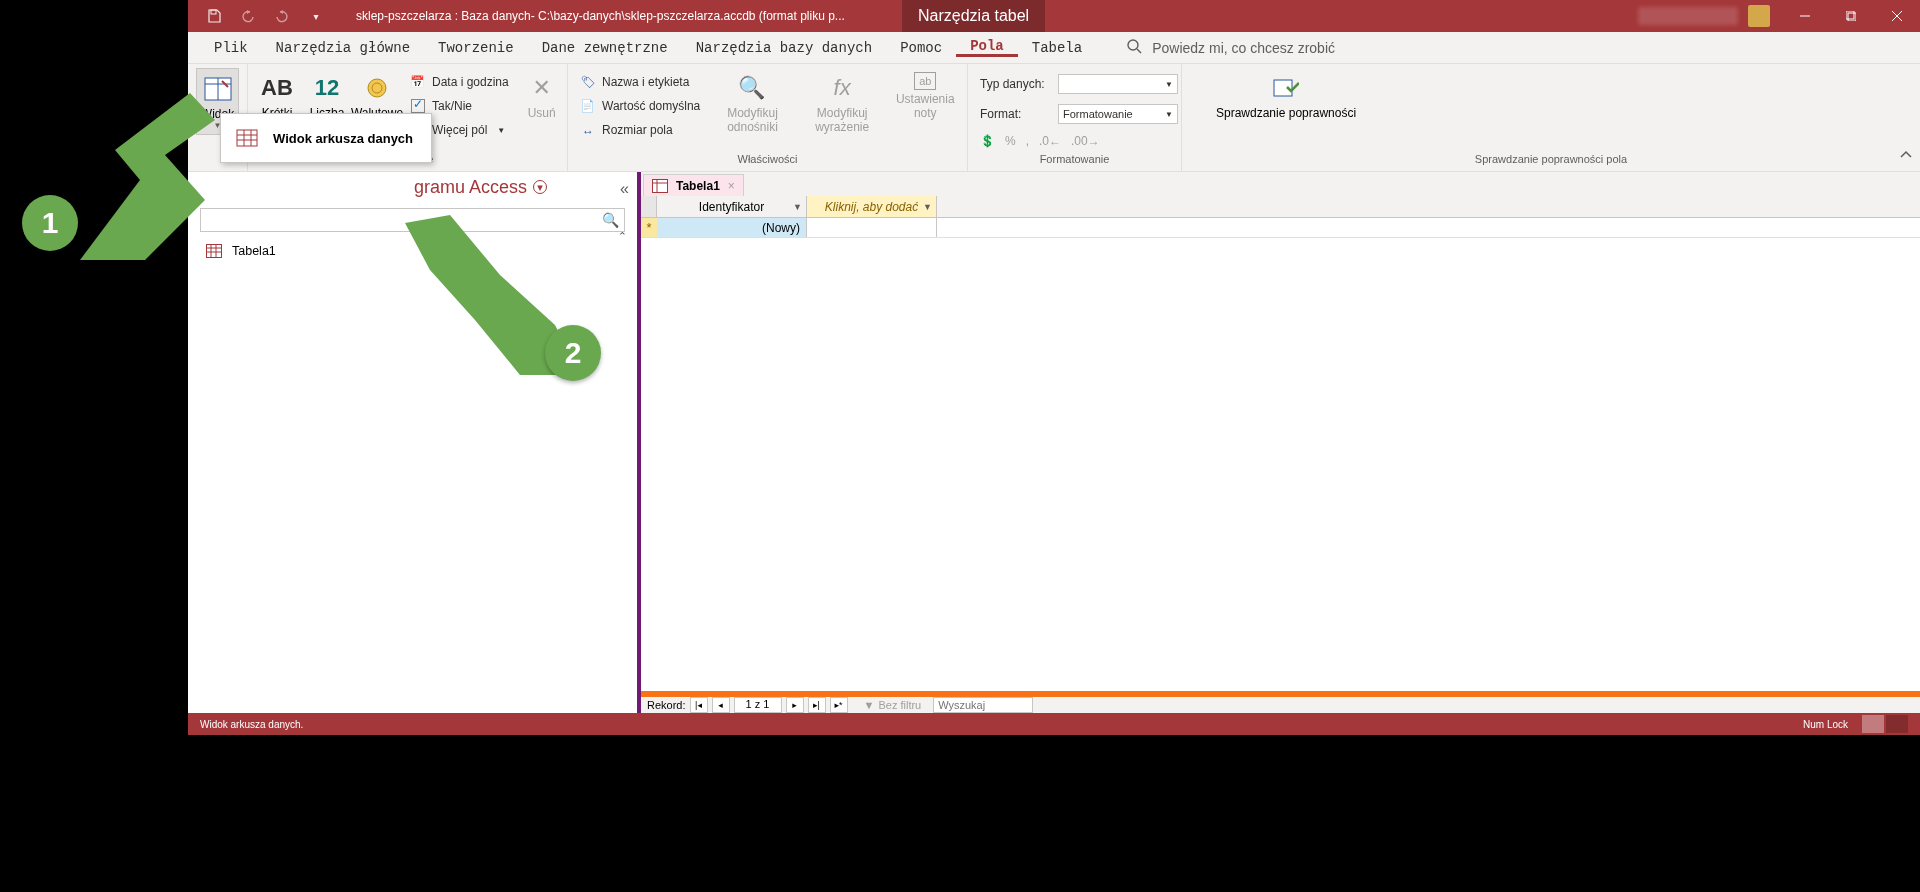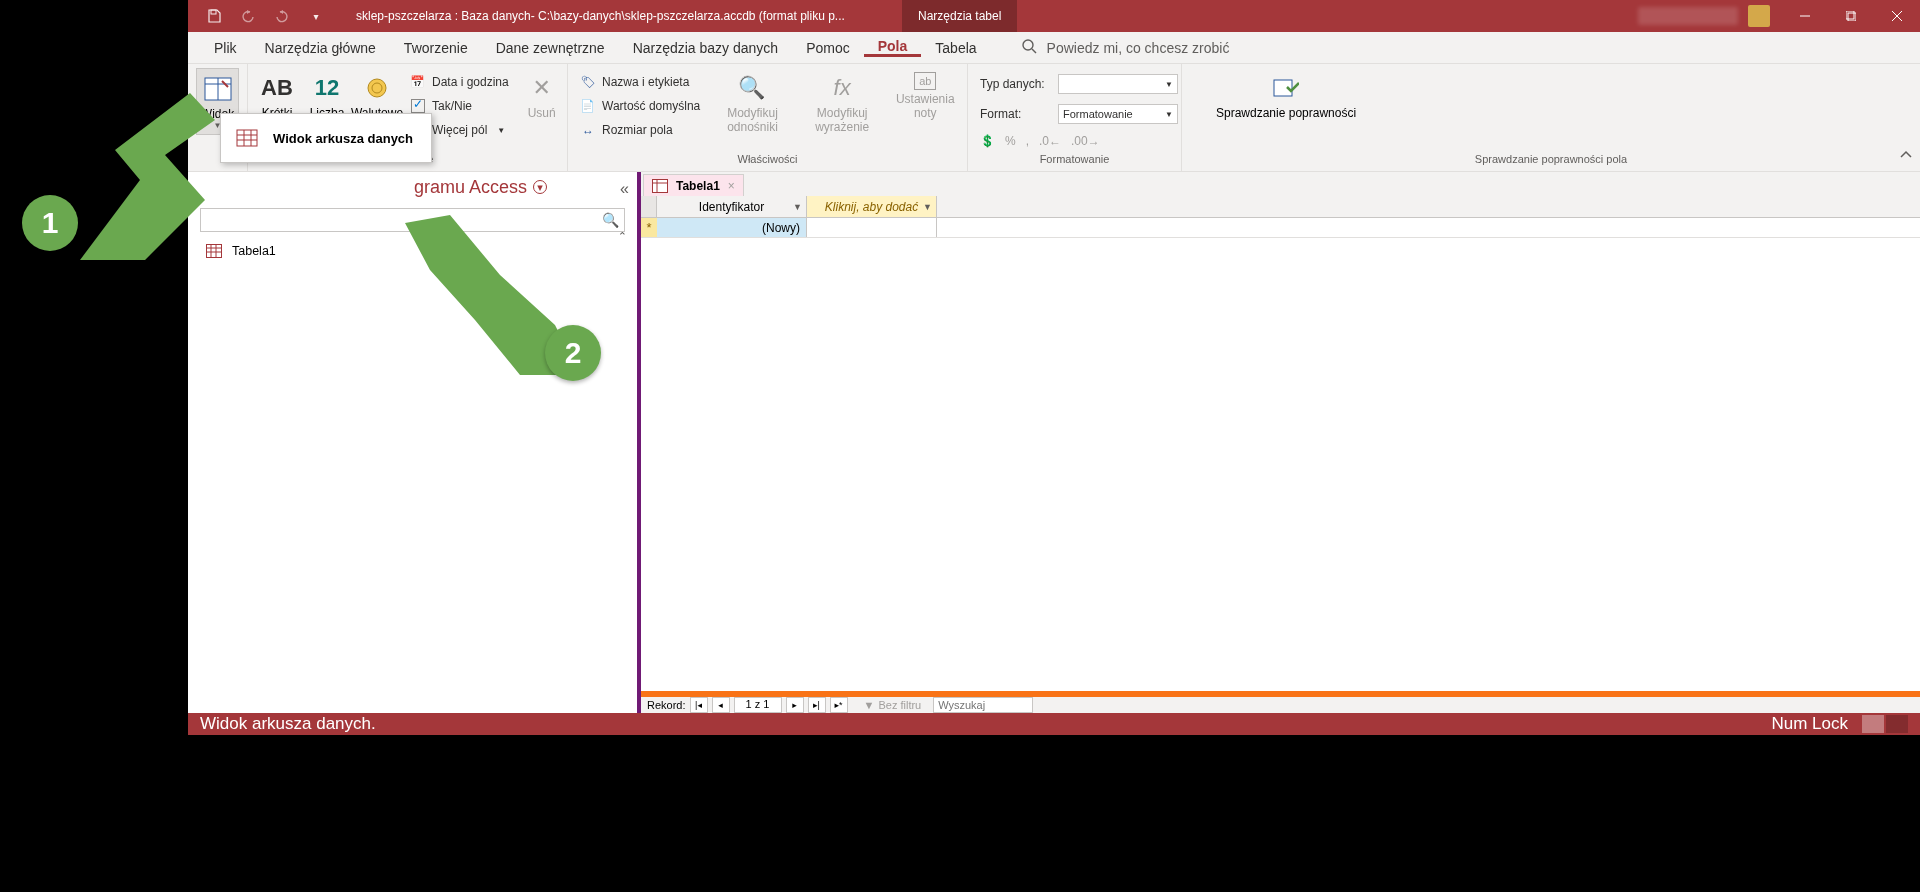--- a/index.html
+++ b/index.html
@@ -6,28 +6,28 @@
     body { width: 1920px; height: 892px; overflow: hidden; background: #000; position: relative; }
 
     .left-black { position: absolute; left: 0; top: 0; width: 188px; height: 892px; background: #000; }
 
     .app { position: absolute; left: 188px; top: 0; right: 0; height: 735px; background: #fff; display: flex; flex-direction: column; }
 
     .titlebar { height: 32px; background: #a4373a; display: flex; align-items: center; color: #fff; font-size: 12px; position: relative; }
     .tb-left { display: flex; align-items: center; padding-left: 18px; gap: 18px; }
     .tb-ic { width: 16px; height: 16px; display: flex; align-items: center; justify-content: center; opacity: 0.9; cursor: pointer; }
     .tb-title { position: absolute; left: 168px; font-size: 12px; }
-    .tb-context { position: absolute; left: 714px; background: #7d2a2c; height: 32px; display: flex; align-items: center; padding: 0 16px; font-size: 12px; }
+    .tb-context { position: absolute; left: 714px; background: #7d2a2c; height: 32px; display: flex; align-items: center; padding: 0 16px; font-size: 16px; }
     .tb-right { position: absolute; right: 0; display: flex; align-items: center; height: 32px; }
     .tb-user { width: 100px; height: 18px; background: rgba(255,255,255,0.15); margin-right: 10px; border-radius: 2px; filter: blur(2px); }
     .tb-avatar { width: 22px; height: 22px; background: #d4a84a; border-radius: 2px; margin-right: 12px; }
     .tb-winbtn { width: 46px; height: 32px; display: flex; align-items: center; justify-content: center; cursor: pointer; }
 
     .ribbon-tabs { height: 32px; background: #f3f2f1; border-bottom: 1px solid #e1dfdd; display: flex; align-items: center; padding-left: 12px; gap: 0; font-size: 14px; }
-    .rtab { padding: 0 14px; height: 18px; display: flex; align-items: center; cursor: pointer; color: #323130; }
+    .rtab { padding: 0 14px; height: 18px; display: flex; align-items: center; cursor: pointer; color: #323130; font-family: Liberation Mono, monospace; }
     .rtab.active { color: #a4373a; border-bottom: 3px solid #a4373a; font-weight: 600; }
     .tell-me { margin-left: 30px; display: flex; align-items: center; gap: 10px; color: #605e5c; cursor: text; }
 
     .ribbon { height: 108px; background: #f3f2f1; border-bottom: 1px solid #e1dfdd; display: flex; position: relative; }
     .rgroup { border-right: 1px solid #e1dfdd; padding: 4px 8px; display: flex; flex-direction: column; justify-content: space-between; }
     .rgroup-content { display: flex; align-items: flex-start; gap: 8px; flex: 1; }
     .rgroup-label { text-align: center; font-size: 11px; color: #605e5c; padding-bottom: 2px; }
     .big-btn { display: flex; flex-direction: column; align-items: center; justify-content: flex-start; padding: 4px 6px; cursor: pointer; font-size: 12px; text-align: center; min-width: 42px; }
     .big-btn .ic { width: 32px; height: 32px; display: flex; align-items: center; justify-content: center; font-size: 22px; color: #a4373a; margin-bottom: 2px; }
     .small-row { display: flex; align-items: center; gap: 6px; font-size: 12px; padding: 2px 4px; cursor: pointer; color: #323130; white-space: nowrap; }
@@ -66,21 +66,21 @@
     .gr-c1 { width: 150px; background: #cfe8f6; border-right: 1px solid #c8c6c4; display: flex; align-items: center; justify-content: flex-end; padding-right: 6px; font-size: 12px; }
     .gr-c2 { width: 130px; border-right: 1px solid #c8c6c4; }
     .grid-body { flex: 1; background: #fff; }
 
     .rec-nav { height: 22px; background: #f3f2f1; border-top: 6px solid #f97316; display: flex; align-items: center; font-size: 11px; padding-left: 6px; gap: 4px; }
     .rec-btn { width: 18px; height: 16px; border: 1px solid #c8c6c4; background: #fff; display: flex; align-items: center; justify-content: center; font-size: 9px; cursor: pointer; }
     .rec-input { width: 48px; height: 16px; border: 1px solid #c8c6c4; background: #fff; text-align: center; font-size: 11px; }
     .filt { color: #a19f9d; margin-left: 12px; display: flex; align-items: center; gap: 4px; }
     .search-rec { width: 100px; height: 16px; border: 1px solid #c8c6c4; background: #fff; margin-left: 8px; padding: 0 4px; font-size: 11px; }
 
-    .statusbar { height: 22px; background: #a4373a; color: #fff; display: flex; align-items: center; justify-content: space-between; padding: 0 12px; font-size: 17px; }
+    .statusbar { height: 22px; background: #a4373a; color: #fff; display: flex; align-items: center; justify-content: space-between; padding: 0 12px; font-size: 10px; }
     .sb-right { display: flex; align-items: center; gap: 14px; }
     .view-btns { display: flex; gap: 2px; }
     .vbtn { width: 22px; height: 18px; background: rgba(0,0,0,0.2); cursor: pointer; }
     .vbtn.active { background: rgba(255,255,255,0.35); }
 
     
     .arrow1 { position: absolute; z-index: 100; left: 20px; top: 85px; pointer-events: none; }
     .arrow2 { position: absolute; z-index: 100; left: 380px; top: 215px; pointer-events: none; }
     .circle-num { width: 56px; height: 56px; border-radius: 50%; background: #6aa84f; color: #fff; display: flex; align-items: center; justify-content: center; font-size: 30px; font-weight: 600; box-shadow: 0 2px 4px rgba(0,0,0,0.3); }
 

